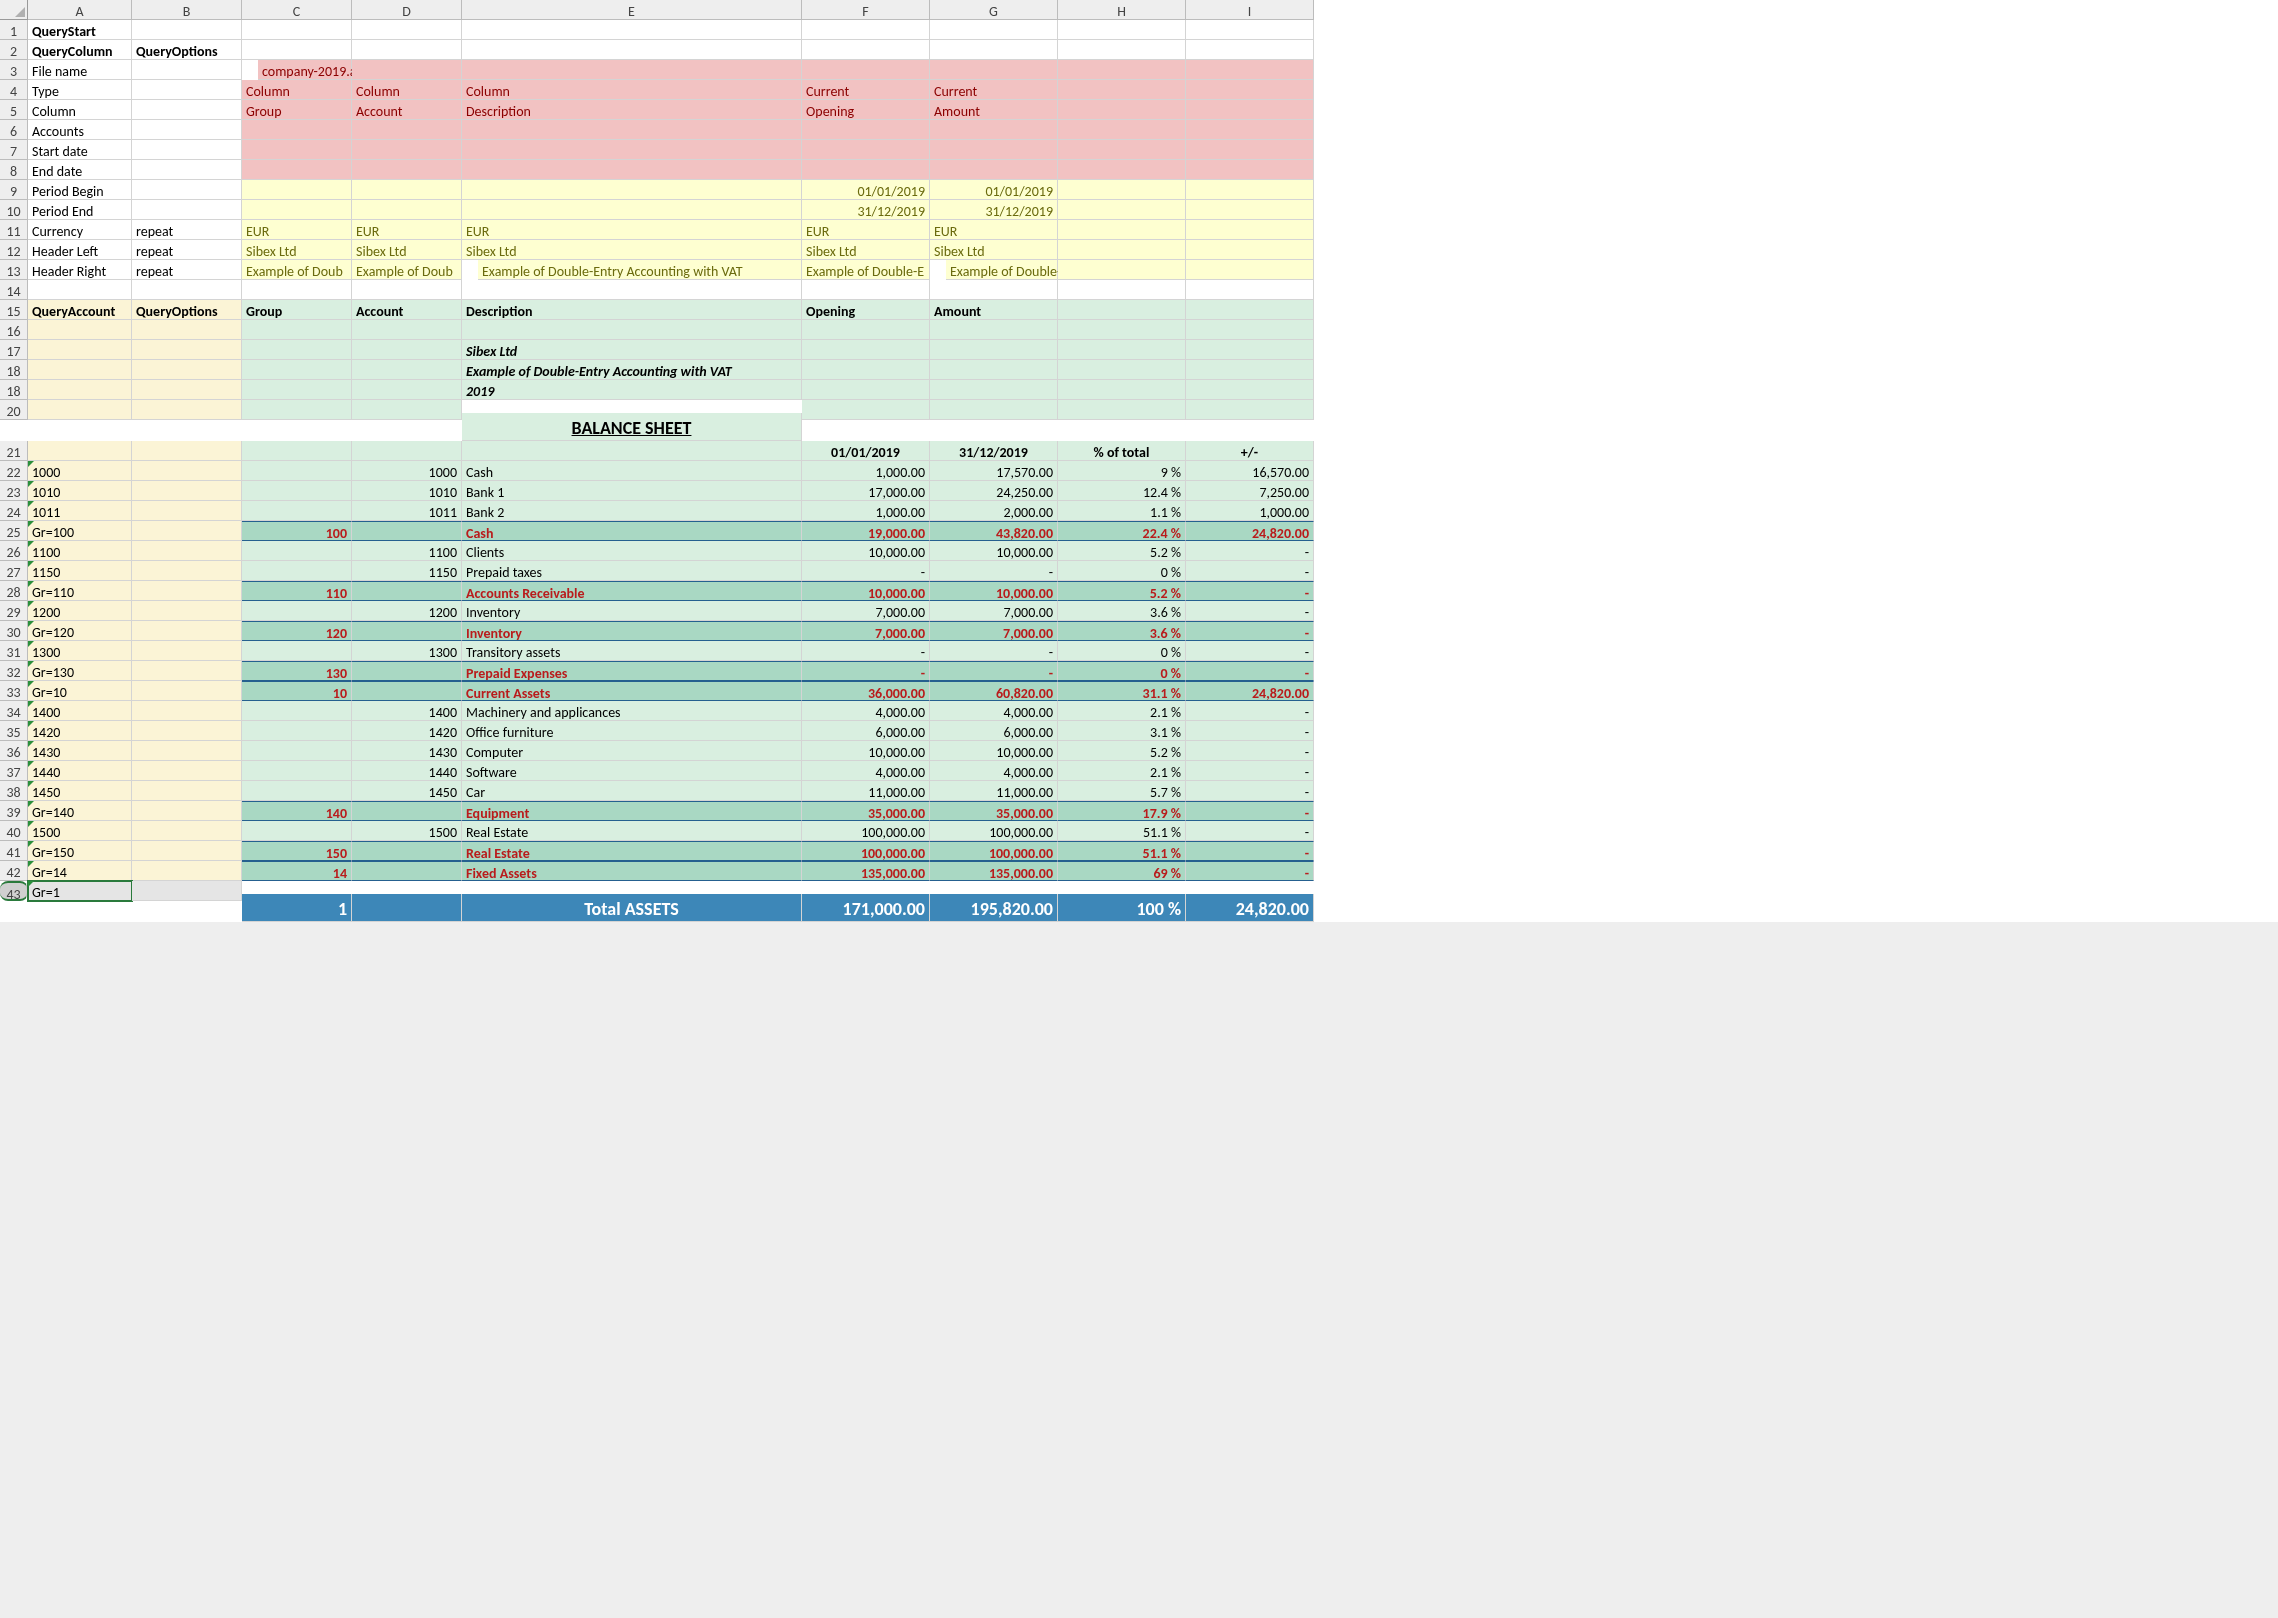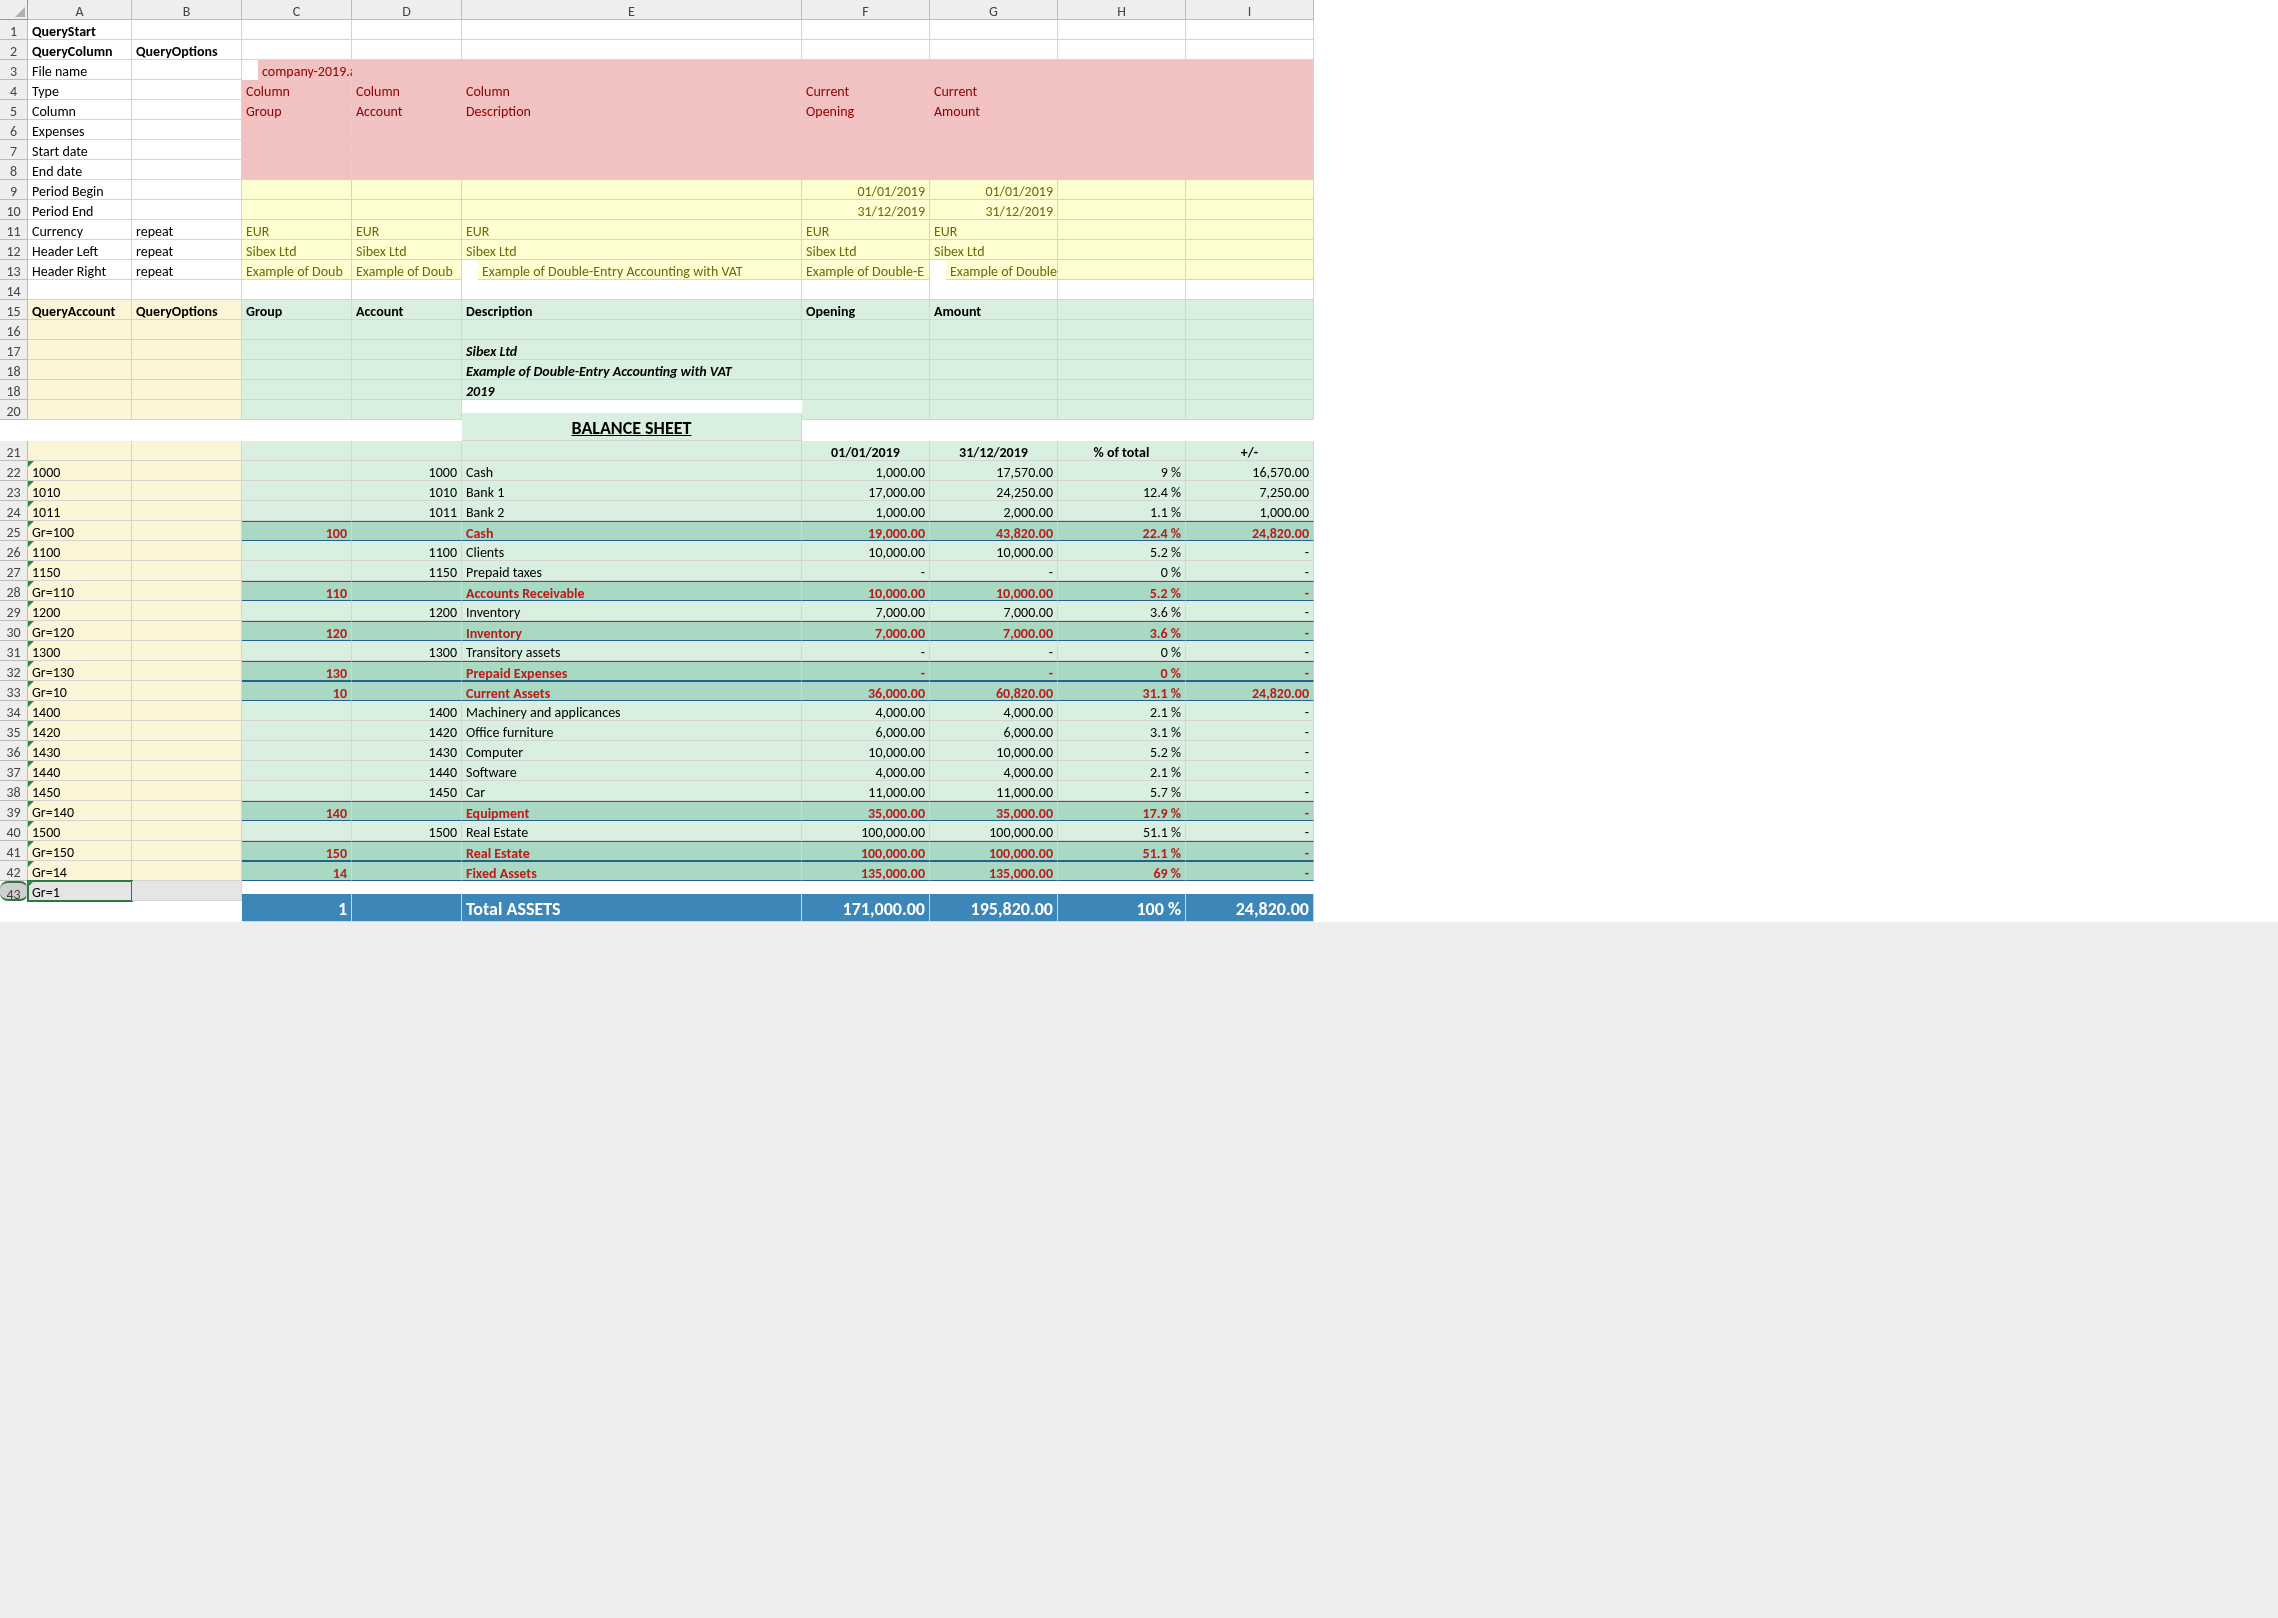--- a/index.html
+++ b/index.html
@@ -57,21 +57,21 @@
     border-width:0 0 10px 10px;
     border-color:transparent transparent #b0b0b0 transparent;
   }
   .bold { font-weight: bold; }
   .pink { background: #f2c2c2; color:#8b0000; }
   .yellow { background: #feffd1; color:#5a5408; }
   .olive { color:#6b6b0e; }
   .greenA { background: #fbf4d6; }
   .greenB { background: #d9efe0; }
   .subRow { background:#a9d8c3; color:#b91c1c; font-weight:bold; border-top:1px solid #25608f; border-bottom:1px solid #25608f;}
-  .totalRow { background:#3d87b8; color:#fff; font-weight:bold; }
+  .totalRow { background:#3d87b8; color:#fff; font-weight:bold;text-align:center; }
   .right { text-align:right; }
   .center { text-align:center; }
   .italic { font-style: italic; }
   .underline { text-decoration: underline; }
   .big { font-size:18px; line-height:26px; height:28px;margin-top:13px; }
   .tri::before{
     content:"";
     position:absolute;
     left:0; top:0;
     border-style:solid;
@@ -148,21 +148,21 @@
     <div class="cell " style="">Column</div>
     <div class="cell "></div>
     <div class="cell pink">Group</div>
     <div class="cell pink">Account</div>
     <div class="cell pink">Description</div>
     <div class="cell pink">Opening</div>
     <div class="cell pink">Amount</div>
     <div class="cell pink"></div>
     <div class="cell pink"></div>
     <div class="cell rowhdr">6</div>
-    <div class="cell " style="">Expenses</div>
+    <div class="cell " style="">Accounts</div>
     <div class="cell "></div>
     <div class="cell pink"></div>
     <div class="cell pink"></div>
     <div class="cell pink"></div>
     <div class="cell pink"></div>
     <div class="cell pink"></div>
     <div class="cell pink"></div>
     <div class="cell pink"></div>
     <div class="cell rowhdr">7</div>
     <div class="cell " style="">Start date</div>

